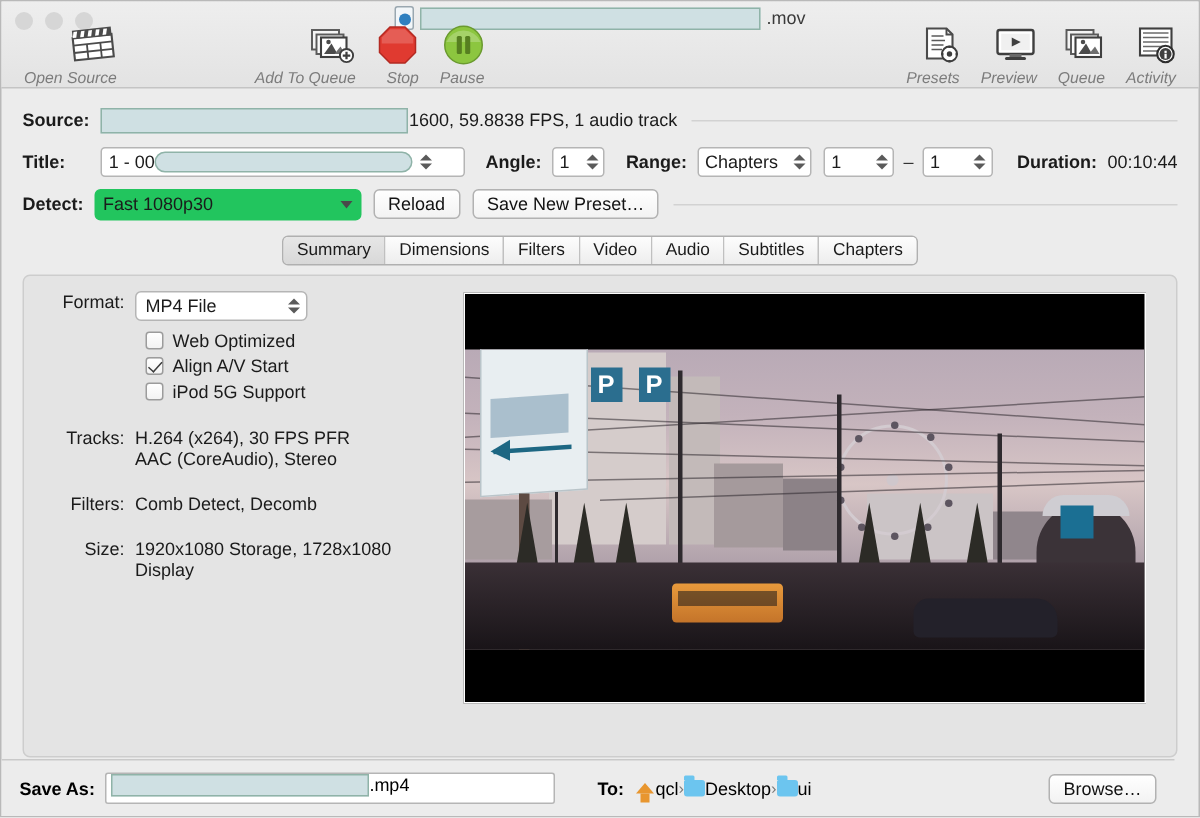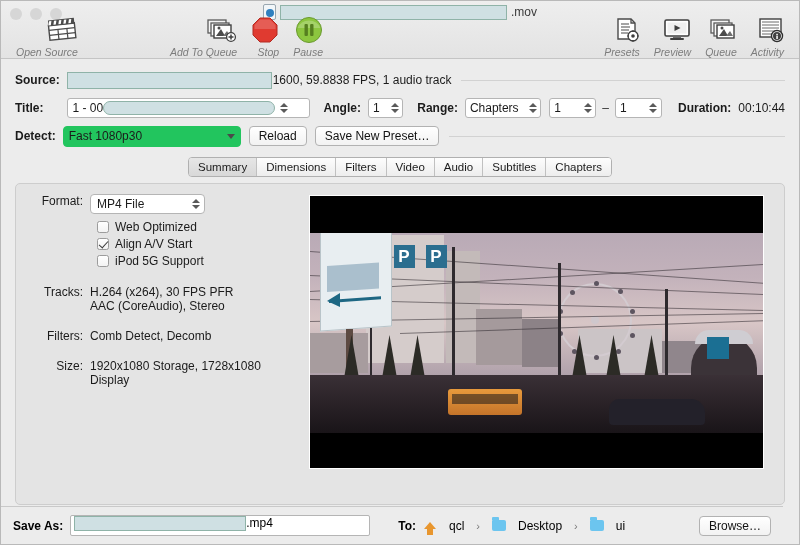--- a/index.html
+++ b/index.html
@@ -282,21 +282,21 @@
     display: flex; align-items: center; padding: 0 12px;
     font-size: 12px;
   }
   .saveas-field {
     width: 300px; height: 21px; background: #fff;
     border: 1px solid #b5b5b5; border-radius: 2px;
     display: flex; padding: 0 3px;
   }
   .saveas-redact { width: 172px; height: 15px; }
   .to-label { font-weight: bold; margin: 0 8px 0 28px; }
-  .crumb { display: flex; align-items: center; gap: 12px; }
+  .crumb { display: flex; align-items: center; gap: 0; }
   .sep { color: #7a7a7a; font-size: 11px; }
   .folder {
     width: 14px; height: 11px; background: #6cc5ef; border-radius: 1px 2px 2px 2px;
     position: relative; flex: none;
   }
   .folder::before {
     content:""; position:absolute; left:0; top:-3px; width: 7px; height: 3px;
     background:#6cc5ef; border-radius: 1px 1px 0 0;
   }
   .home {

